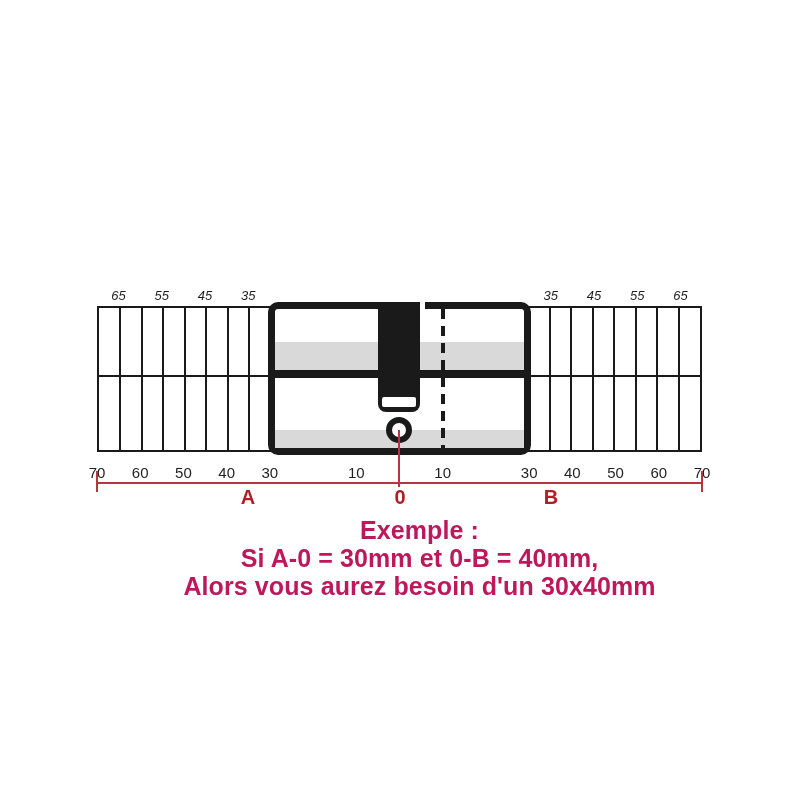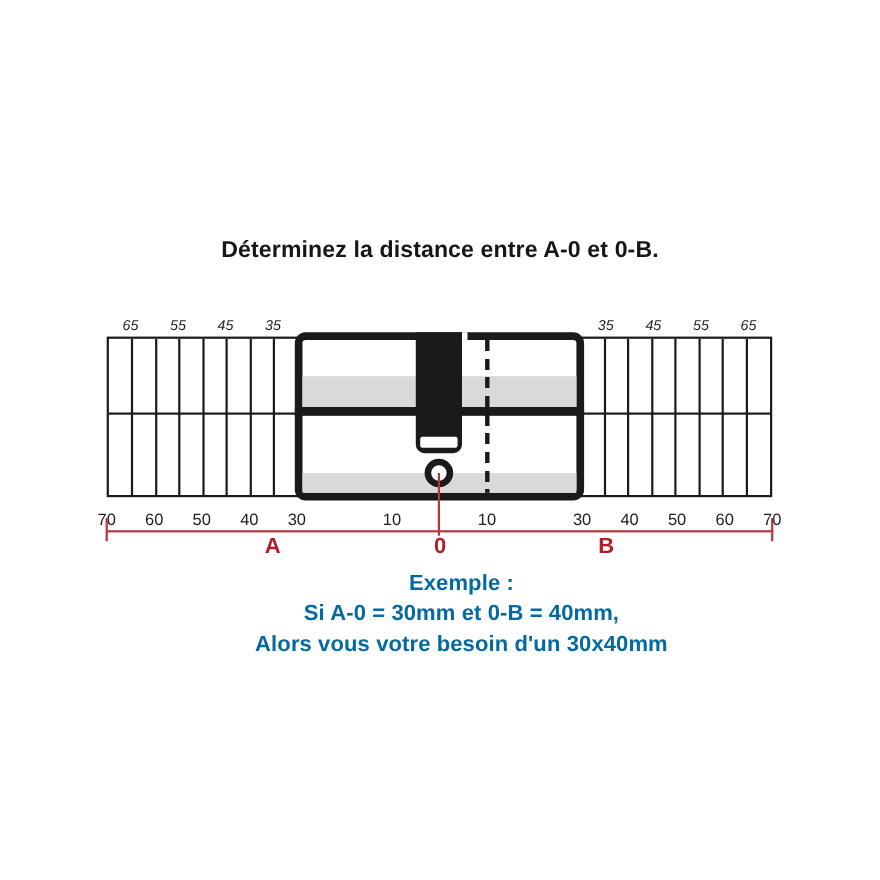--- a/index.html
+++ b/index.html
@@ -166,33 +166,32 @@
   .label-a { left: 248px; }
   .label-0 { left: 400px; }
   .label-b { left: 551px; }
 
   
   .example-block {
     position: absolute;
     left: 0; right: 0;
     top: 516px;
     text-align: center;
-    font-size: 20px;
+    font-size: 25px;
     font-weight: bold;
     line-height: 28px;
-    color: #0369a1;
+    color: #be185d;
     letter-spacing: 0.1px;
     padding-left: 39px;
   }
 </style>
 </head>
 <body>
 
 <div class="title-block">
-  <div>Déterminez la distance entre A-0 et 0-B.</div>
 </div>
 
 <div class="ruler-box">
   <div class="ruler-mid"></div>
   <div class="vline" style="left:3.571%"></div>
   <div class="vline" style="left:7.143%"></div>
   <div class="vline" style="left:10.714%"></div>
   <div class="vline" style="left:14.286%"></div>
   <div class="vline" style="left:17.857%"></div>
   <div class="vline" style="left:21.429%"></div>
@@ -248,14 +247,14 @@
 <div class="dim-tick dim-tick-left"></div>
 <div class="dim-tick dim-tick-right"></div>
 <div class="zero-line"></div>
 <span class="dim-label label-a">A</span>
 <span class="dim-label label-0">0</span>
 <span class="dim-label label-b">B</span>
 
 <div class="example-block">
   <div>Exemple :</div>
   <div>Si A-0 = 30mm et 0-B = 40mm,</div>
-  <div>Alors vous votre besoin d'un 30x40mm</div>
+  <div>Alors vous aurez besoin d'un 30x40mm</div>
 </div>
 
 </body></html>

